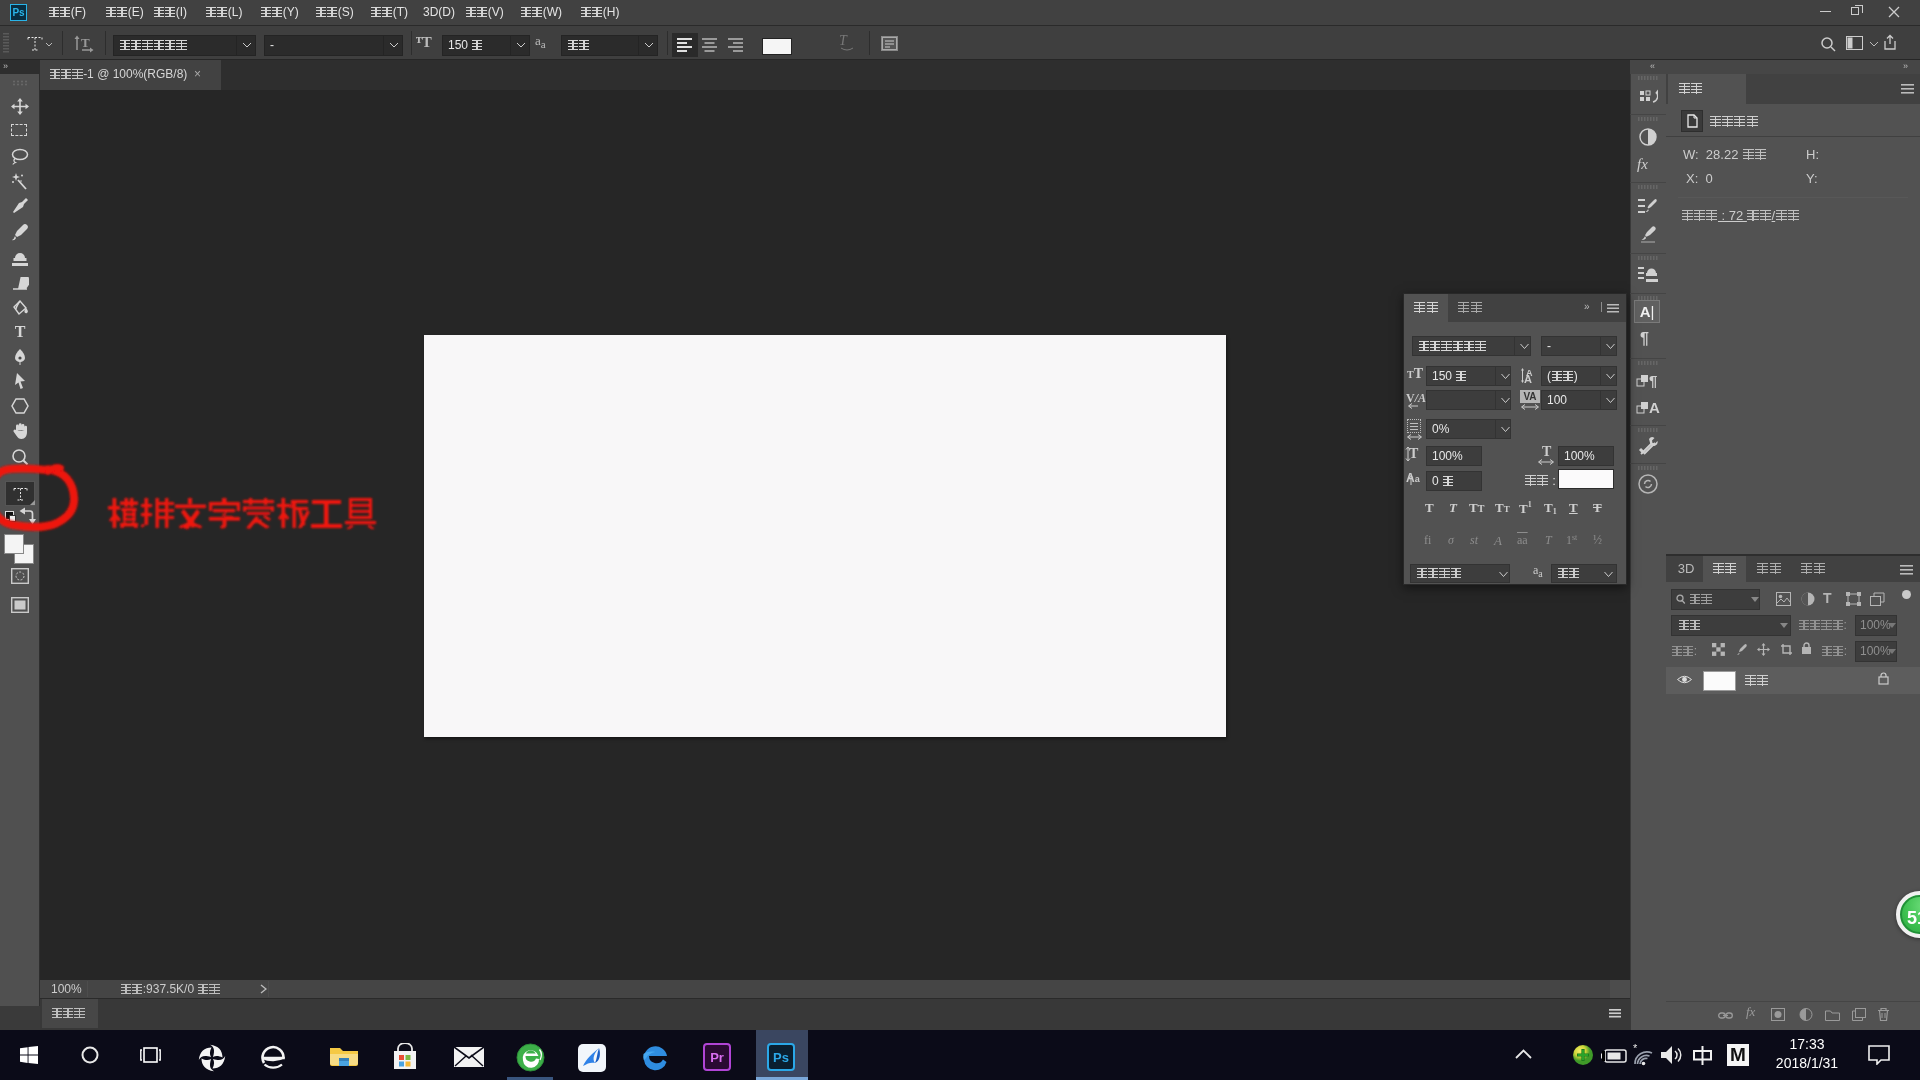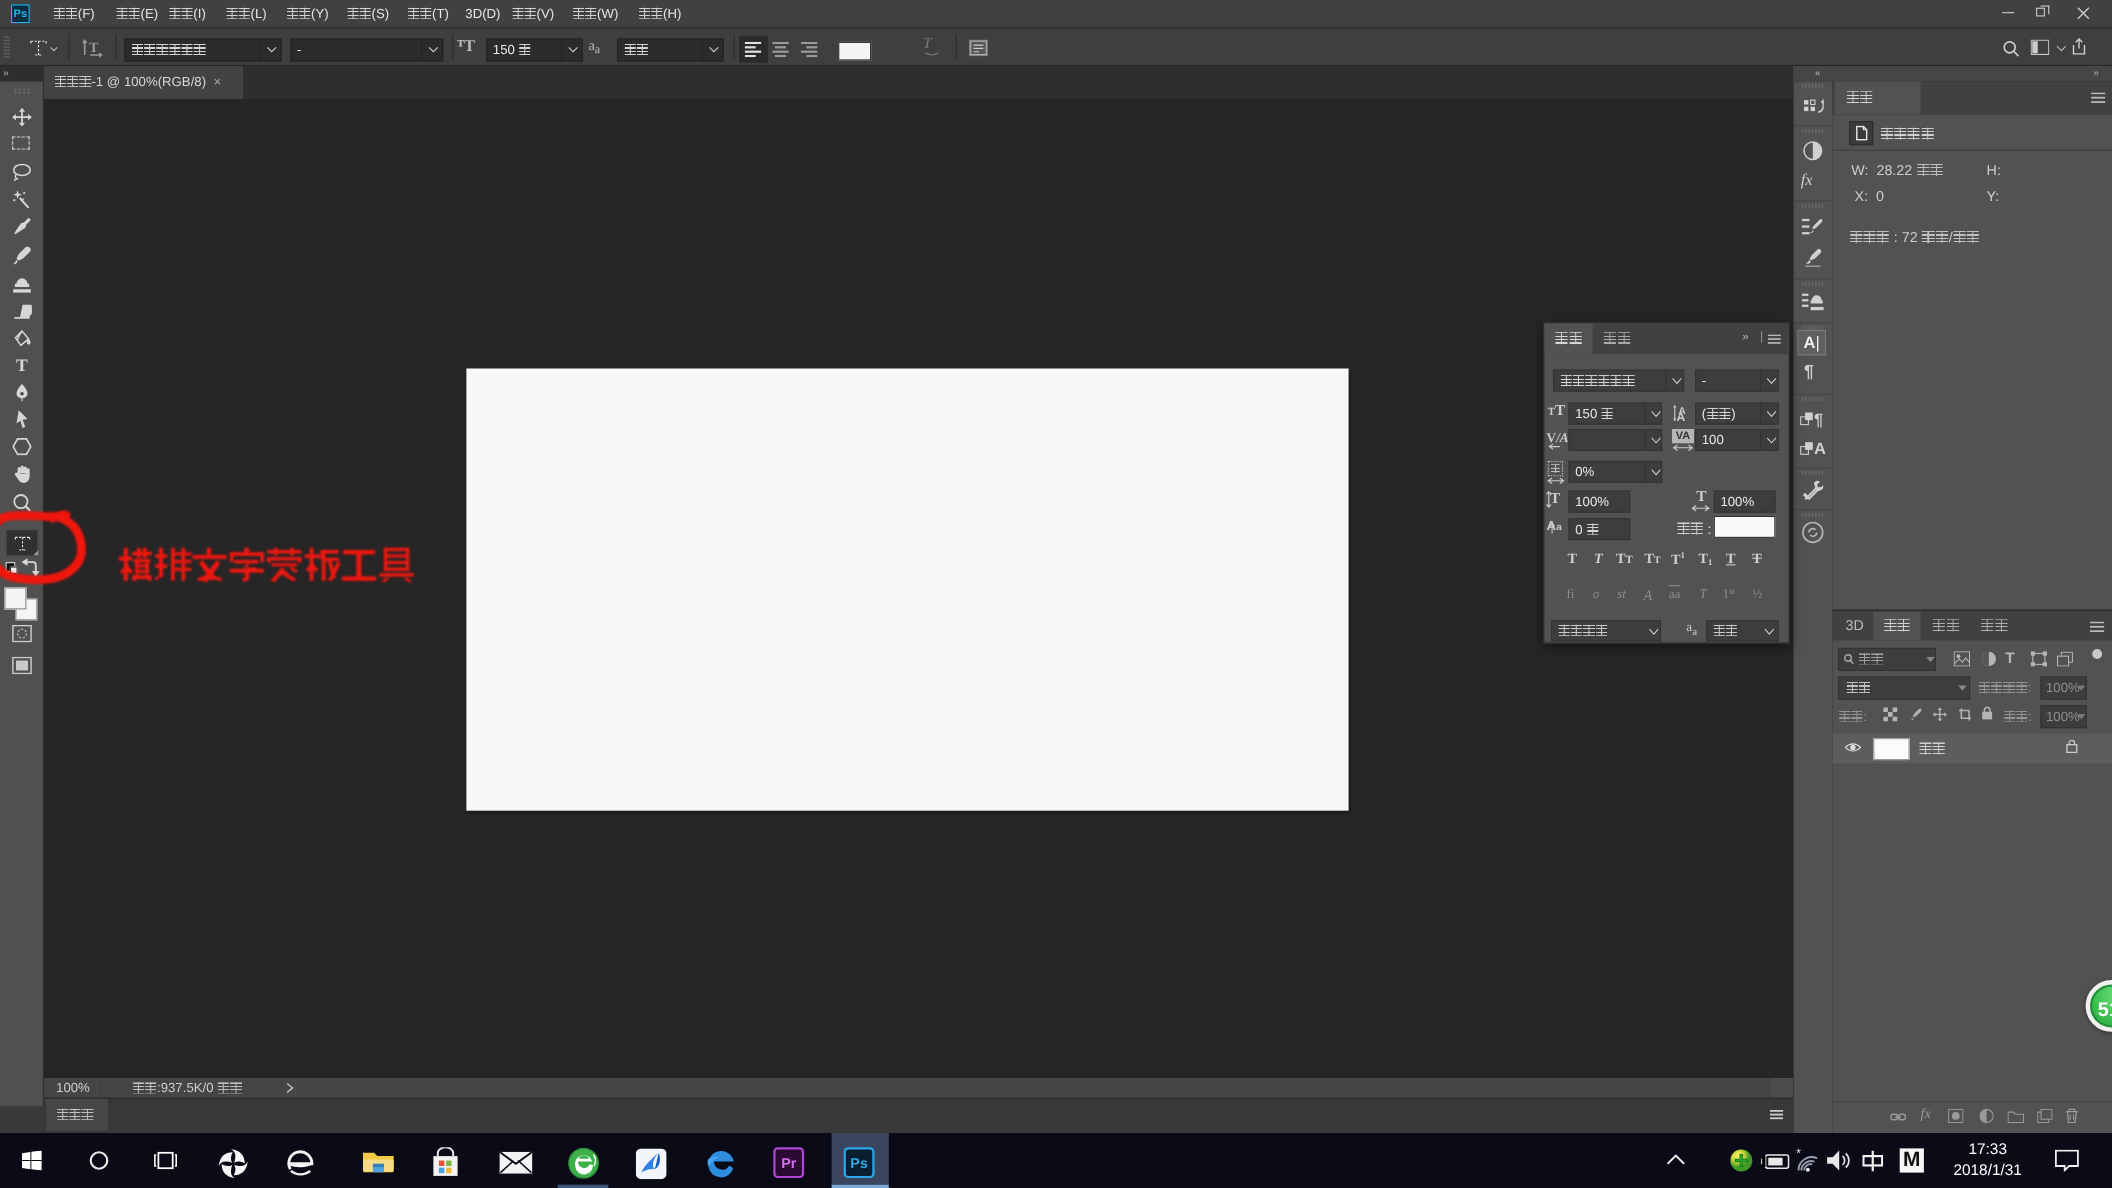--- a/index.html
+++ b/index.html
@@ -462,21 +462,21 @@
     <path d="M1 1 h6 l3 3 v9 h-9 z" stroke="#e8e8e8" fill="none" stroke-width="1.3"></path>
     <path d="M7 1 v3 h3" stroke="#e8e8e8" fill="none"></path>
   </svg>
 <div class="abs" style="left:1709px;top:114px;color:#ddd;font-size:13px;"><i class="g"></i><i class="g"></i><i class="g"></i><i class="g"></i></div>
 <div class="abs" style="left:1666px;top:136px;width:254px;border-top:1px solid #404040;"></div>
 <div class="abs" style="left:1683px;top:147px;color:#ccc;font-size:13px;">W:&nbsp; 28.22 <i class="g"></i><i class="g"></i></div>
 <div class="abs" style="left:1806px;top:147px;color:#ccc;font-size:13px;">H:</div>
 <div class="abs" style="left:1686px;top:171px;color:#ccc;font-size:13px;">X:&nbsp; 0</div>
 <div class="abs" style="left:1806px;top:171px;color:#ccc;font-size:13px;">Y:</div>
 <div class="abs" style="left:1678px;top:197px;width:230px;border-top:1px solid #585858;"></div>
-<div class="abs" style="left:1681px;top:208px;color:#ccc;font-size:13px;"><i class="g"></i><i class="g"></i><i class="g"></i> : 72 <i class="g"></i><i class="g"></i>/<i class="g"></i><i class="g"></i></div>
+<div class="abs" style="left:1681px;top:208px;color:#ccc;font-size:13px;text-decoration:underline;"><i class="g"></i><i class="g"></i><i class="g"></i> : 72 <i class="g"></i><i class="g"></i>/<i class="g"></i><i class="g"></i></div>
 
 
 <div class="abs" style="left:1666px;top:554px;width:254px;height:2px;background:#2e2e2e;"></div>
 <div class="abs" style="left:1666px;top:556px;width:254px;height:26px;background:#414141;" id="laytabs"></div>
 <div class="abs" style="left:1671px;top:556px;width:30px;height:26px;color:#bbb;font-size:13px;line-height:26px;text-align:center;">3D</div>
 <div class="abs" style="left:1703px;top:556px;width:43px;height:26px;background:#525252;color:#e0e0e0;font-size:13px;line-height:26px;text-align:center;"><i class="g"></i><i class="g"></i></div>
 <div class="abs" style="left:1748px;top:556px;width:42px;height:26px;color:#bbb;font-size:13px;line-height:26px;text-align:center;"><i class="g"></i><i class="g"></i></div>
 <div class="abs" style="left:1792px;top:556px;width:42px;height:26px;color:#bbb;font-size:13px;line-height:26px;text-align:center;"><i class="g"></i><i class="g"></i></div>
 <svg class="abs" style="left:1900px;top:565px;" width="13" height="10">
     <g fill="#bbb">

